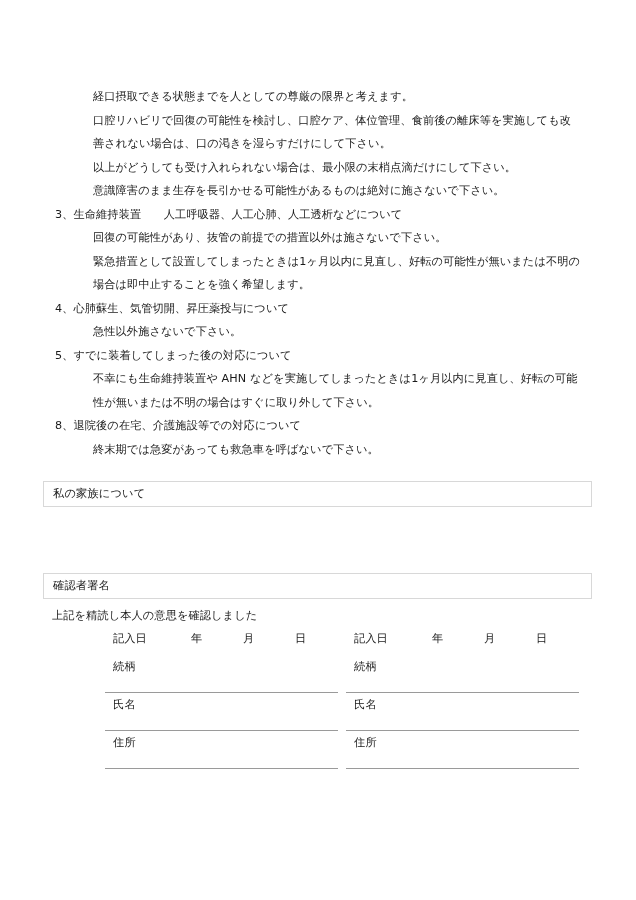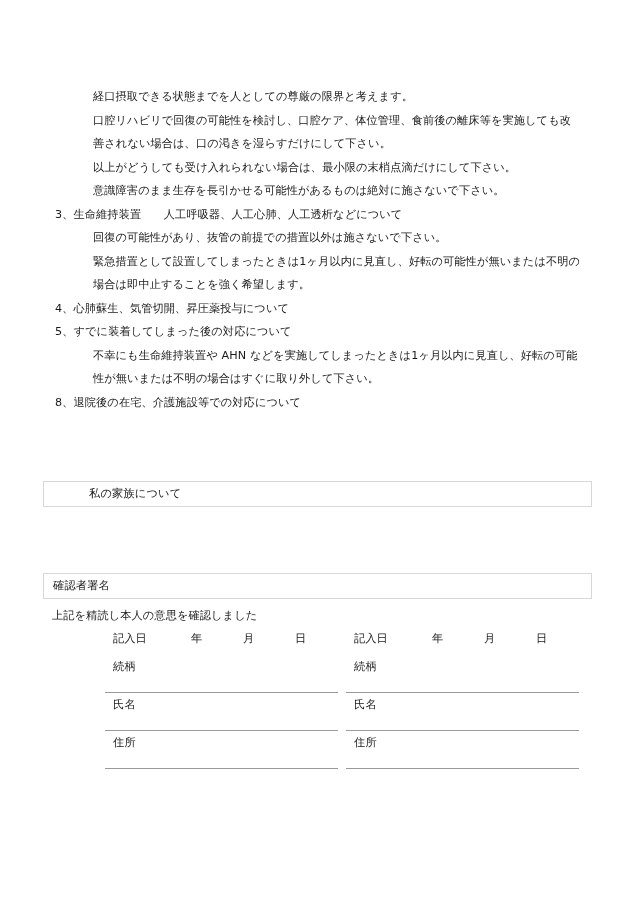--- a/index.html
+++ b/index.html
@@ -67,21 +67,21 @@
     align-items: center;
   }
   .section-box .section-title {
     font-size: 11.2px;
     line-height: 1;
     padding-left: 9px;
     letter-spacing: 0.2px;
     color: #1a1a1a;
   }
 
-  #family-box  { top: 481px; padding-left: 36px; }
+  #family-box  { top: 481px; }
   #witness-box { top: 573px; }
 
   
   .section-body {
     position: absolute;
     left: 52px;
     width: 540px;
   }
   #family-body  { top: 508px; }
   #witness-body { top: 604px; }
@@ -140,23 +140,25 @@
 
   <div class="prose">
     <div class="line lvl1">経口摂取できる状態までを人としての尊厳の限界と考えます。</div>
     <div class="line lvl1">口腔リハビリで回復の可能性を検討し、口腔ケア、体位管理、食前後の離床等を実施しても改善されない場合は、口の渇きを湿らすだけにして下さい。</div>
     <div class="line lvl1">以上がどうしても受け入れられない場合は、最小限の末梢点滴だけにして下さい。</div>
     <div class="line lvl1">意識障害のまま生存を長引かせる可能性があるものは絶対に施さないで下さい。</div>
     <div class="line lvl0">3、生命維持装置　　人工呼吸器、人工心肺、人工透析などについて</div>
     <div class="line lvl1">回復の可能性があり、抜管の前提での措置以外は施さないで下さい。</div>
     <div class="line lvl1">緊急措置として設置してしまったときは1ヶ月以内に見直し、好転の可能性が無いまたは不明の場合は即中止することを強く希望します。</div>
     <div class="line lvl0">4、心肺蘇生、気管切開、昇圧薬投与について</div>
+    <div class="line lvl1">急性以外施さないで下さい。</div>
     <div class="line lvl0">5、すでに装着してしまった後の対応について</div>
     <div class="line lvl1">不幸にも生命維持装置や AHN などを実施してしまったときは1ヶ月以内に見直し、好転の可能性が無いまたは不明の場合はすぐに取り外して下さい。</div>
     <div class="line lvl0">8、退院後の在宅、介護施設等での対応について</div>
+    <div class="line lvl1">終末期では急変があっても救急車を呼ばないで下さい。</div>
   </div>
 
   <div class="section-box" id="family-box">
     <span class="section-title">私の家族について</span>
   </div>
 
   <div class="section-box" id="witness-box">
     <span class="section-title">確認者署名</span>
   </div>
   <div class="section-body" id="witness-body">

